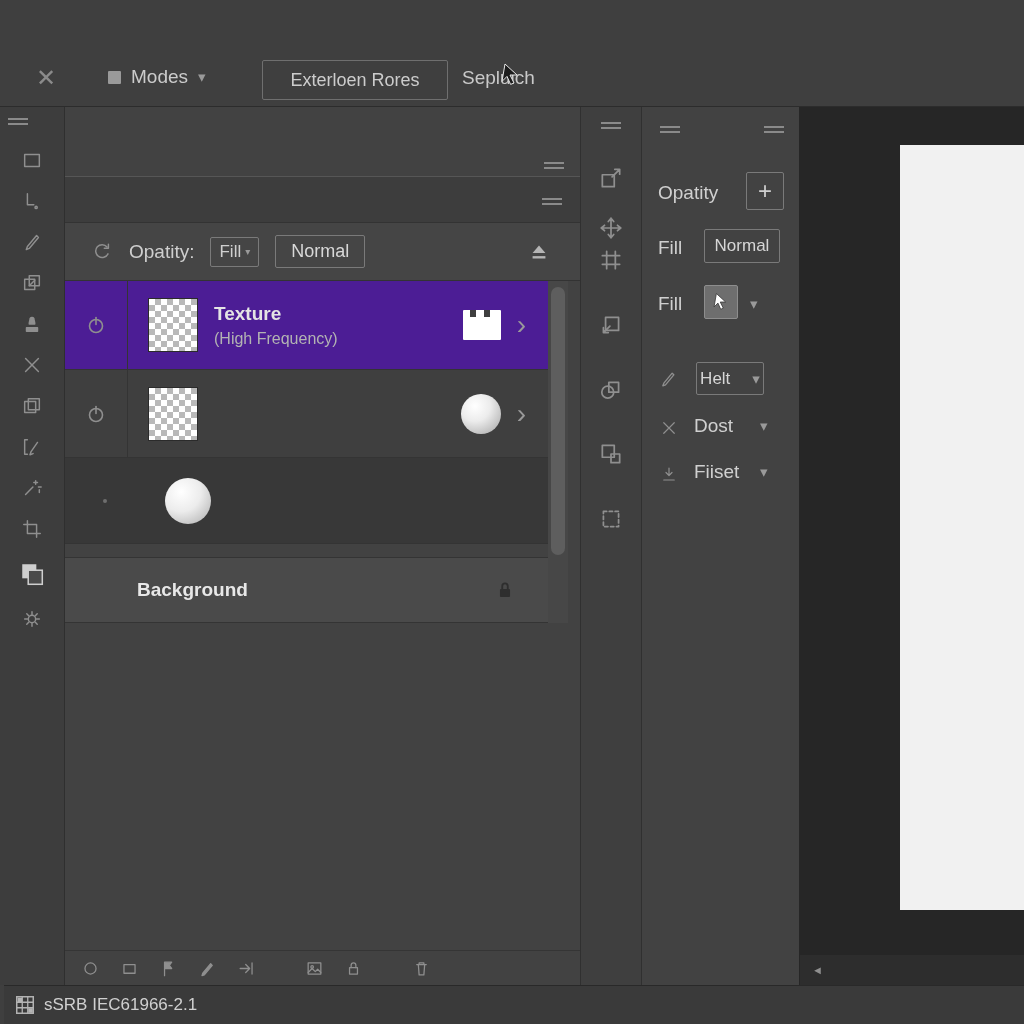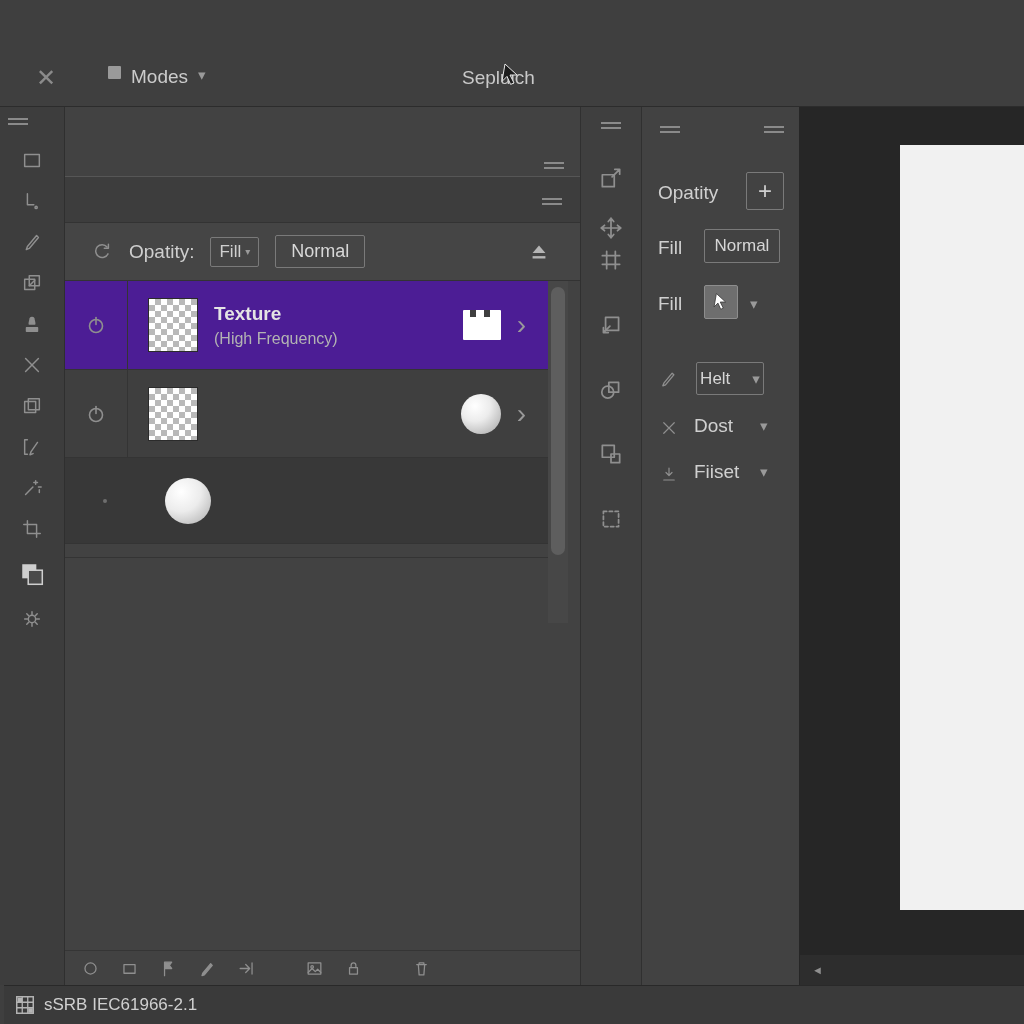--- a/index.html
+++ b/index.html
@@ -10,21 +10,21 @@
   
   .titlebar{position:absolute;left:0;top:0;width:1024px;height:52px;background:#373737;border-bottom:1px solid #2c2c2c}
   .lights{position:absolute;left:16px;top:18px;display:flex;gap:14px}
   .light{width:16px;height:16px;border-radius:50%;display:inline-block}
   .light.red{background:#ff5f57}.light.yellow{background:#febc2e}.light.green{background:#2ac840}
   .win-title{position:absolute;left:552px;top:11px;font-size:23px;color:#e2e2e2;letter-spacing:.3px}
 
   
   .toolbar{position:absolute;left:0;top:52px;width:1024px;height:55px;background:#3f3f3f;border-bottom:1px solid #2c2c2c}
   .tb-close{position:absolute;left:36px;top:12px;font-size:24px;color:#8b8b8b;cursor:default}
-  .modes{position:absolute;left:108px;top:14px;display:flex;gap:10px}
+  .modes{position:absolute;left:108px;top:14px;display:flex;align-items:center;gap:10px}
   .modes-sq{width:13px;height:13px;background:#9a9a9a;border-radius:1px}
   .modes-label{font-size:19px;color:#cccccc}
   .chev{font-size:15px;color:#9a9a9a}
   .tb-btn{position:absolute;left:262px;top:8px;width:186px;height:40px;background:transparent;border:1px solid #6f6f6f;border-radius:2px;color:#cccccc;font-size:18px;font-family:"Liberation Sans",sans-serif}
   .tb-text{position:absolute;left:462px;top:15px;font-size:19px;color:#c9c9c9}
   .tb-cursor{position:absolute;left:500px;top:10px}
 
   
   .toolstrip{position:absolute;left:0;top:107px;width:65px;height:878px;background:#3d3d3d;border-right:1px solid #2f2f2f;display:flex;flex-direction:column;align-items:center;padding-top:42px;gap:19px}
   .drag-sm{position:absolute}
@@ -111,20 +111,21 @@
 <div class="app">
 
 
   <div class="toolbar">
     <span class="tb-close">✕</span>
     <div class="modes">
       <span class="modes-sq"></span>
       <span class="modes-label">Modes</span>
       <span class="chev">▾</span>
     </div>
+    <button class="tb-btn">Exterloen Rores</button>
     <span class="tb-text">Sepluich</span>
     <svg class="tb-cursor" width="22" height="26" viewBox="0 0 22 26">
         <path d="M5 2 L17 13 h-7 l4 8 -3.4 1.4 -3.6-8 -5 5 z" fill="#1c1c1c" stroke="#e8e8e8" stroke-width="1"></path>
       </svg>
   </div>
 
   <div class="toolstrip">
     <div class="drag-sm ts-drag">
         <i></i>
         <i></i>
@@ -266,20 +267,27 @@
           <span class="row-chevron">›</span>
         </div>
       </div>
 
       <div class="lrow r3">
         <span class="dot"></span>
         <div class="big-sphere"></div>
       </div>
       <div class="lgap"></div>
 
+      <div class="lrow r4">
+        <span class="bg-name">Background</span>
+        <svg class="bg-lock" width="22" height="22" viewBox="0 0 24 24">
+            <rect x="6.5" y="11" width="11" height="8.5" rx="1" fill="#2e2e2e"></rect>
+            <path d="M9 11 v-3.2 a3 3 0 0 1 6 0 V11" fill="none" stroke="#2e2e2e" stroke-width="2"></path>
+          </svg>
+      </div>
     </div>
 
     <div class="vscroll-track">
       <div class="vscroll-thumb"></div>
     </div>
 
     <div class="cp-bottom">
       <span class="bico">
           <svg class="ic" width="19" height="19" viewBox="0 0 24 24">
             <circle cx="12" cy="12" r="7"></circle>

